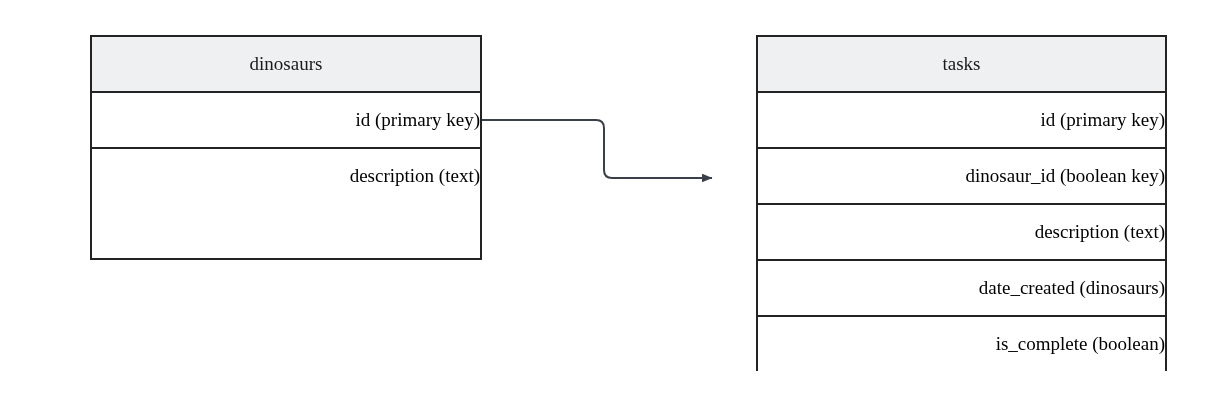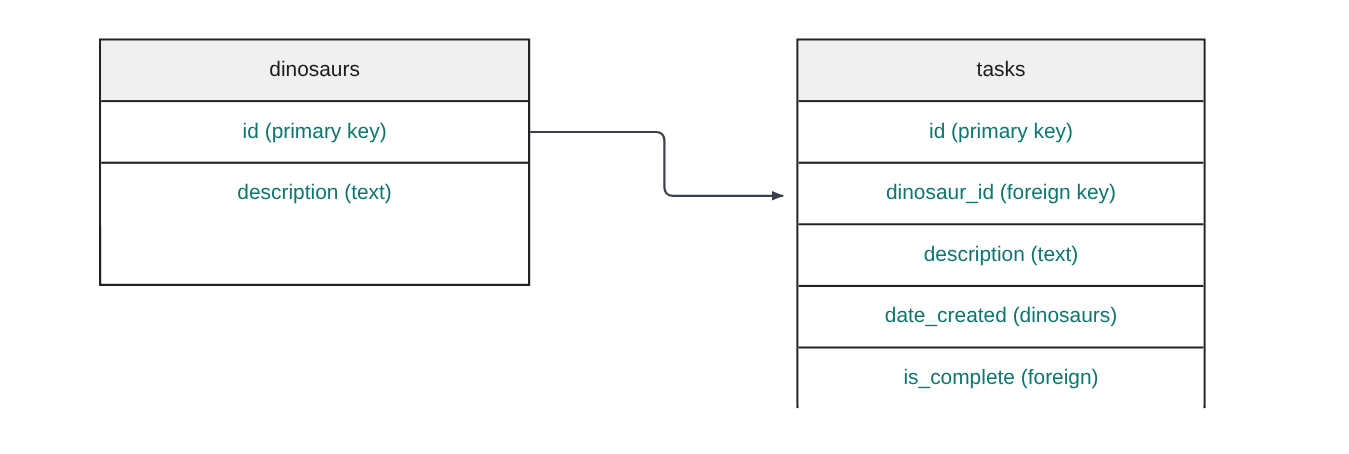--- a/index.html
+++ b/index.html
@@ -20,63 +20,64 @@
     height: 413px;
     background: #ffffff;
   }
 
   
   .entity {
     position: absolute;
     box-sizing: border-box;
     border: 2px solid #232323;
     background: #ffffff;
+    font-family: Liberation Serif, serif;
   }
   .entity-header {
     box-sizing: border-box;
     height: 56px;
     line-height: 54px;
     text-align: center;
     background: #eef0f2;
     color: #1a1a1a;
     font-size: 19px;
     border-bottom: 2px solid #232323;
     white-space: nowrap;
     overflow: hidden;
   }
   .entity-fields {
     
   }
   .entity-field {
     box-sizing: border-box;
     height: 56px;
     line-height: 54px;
-    text-align: center;
-    color: #0f766e;
+    text-align: right;
+    color: #000000;
     font-size: 19px;
     background: #ffffff;
     border-bottom: 2px solid #232323;
     white-space: nowrap;
     overflow: hidden;
   }
   .entity-field:last-child {
     border-bottom: none;
   }
 
   
   #entity-dinosaurs {
     left: 90px;
     top: 35px;
     width: 392px;
     height: 225px;
   }
   #entity-tasks {
-    left: 724px;
+    left: 756px;
     top: 35px;
-    width: 372px;
+    width: 411px;
     height: 336px;
   }
 
   
   #connector-layer {
     position: absolute;
     left: 0;
     top: 0;
     width: 1226px;
     height: 413px;
@@ -93,24 +94,24 @@
     <div class="entity-fields">
       <div class="entity-field">id (primary key)</div>
       <div class="entity-field">description (text)</div>
     </div>
   </div>
 
   <div class="entity" id="entity-tasks">
     <div class="entity-header">tasks</div>
     <div class="entity-fields">
       <div class="entity-field">id (primary key)</div>
-      <div class="entity-field">dinosaur_id (foreign key)</div>
+      <div class="entity-field">dinosaur_id (boolean key)</div>
       <div class="entity-field">description (text)</div>
       <div class="entity-field">date_created (dinosaurs)</div>
-      <div class="entity-field">is_complete (foreign)</div>
+      <div class="entity-field">is_complete (boolean)</div>
     </div>
   </div>
 
   <svg id="connector-layer" width="1226" height="413" viewBox="0 0 1226 413">
     <defs>
       <marker id="fk-arrowhead" markerWidth="11" markerHeight="9" refX="10.5" refY="4.5" orient="auto" markerUnits="userSpaceOnUse">
         <path d="M 0 0 L 11 4.5 L 0 9 z" fill="#3a4049"></path>
       </marker>
     </defs>
     <path d="M 482 120 L 596 120 Q 604 120 604 128 L 604 170 Q 604 178 612 178 L 712 178" fill="none" stroke="#3a4049" stroke-width="2" stroke-linecap="butt" marker-end="url(#fk-arrowhead)"></path>

